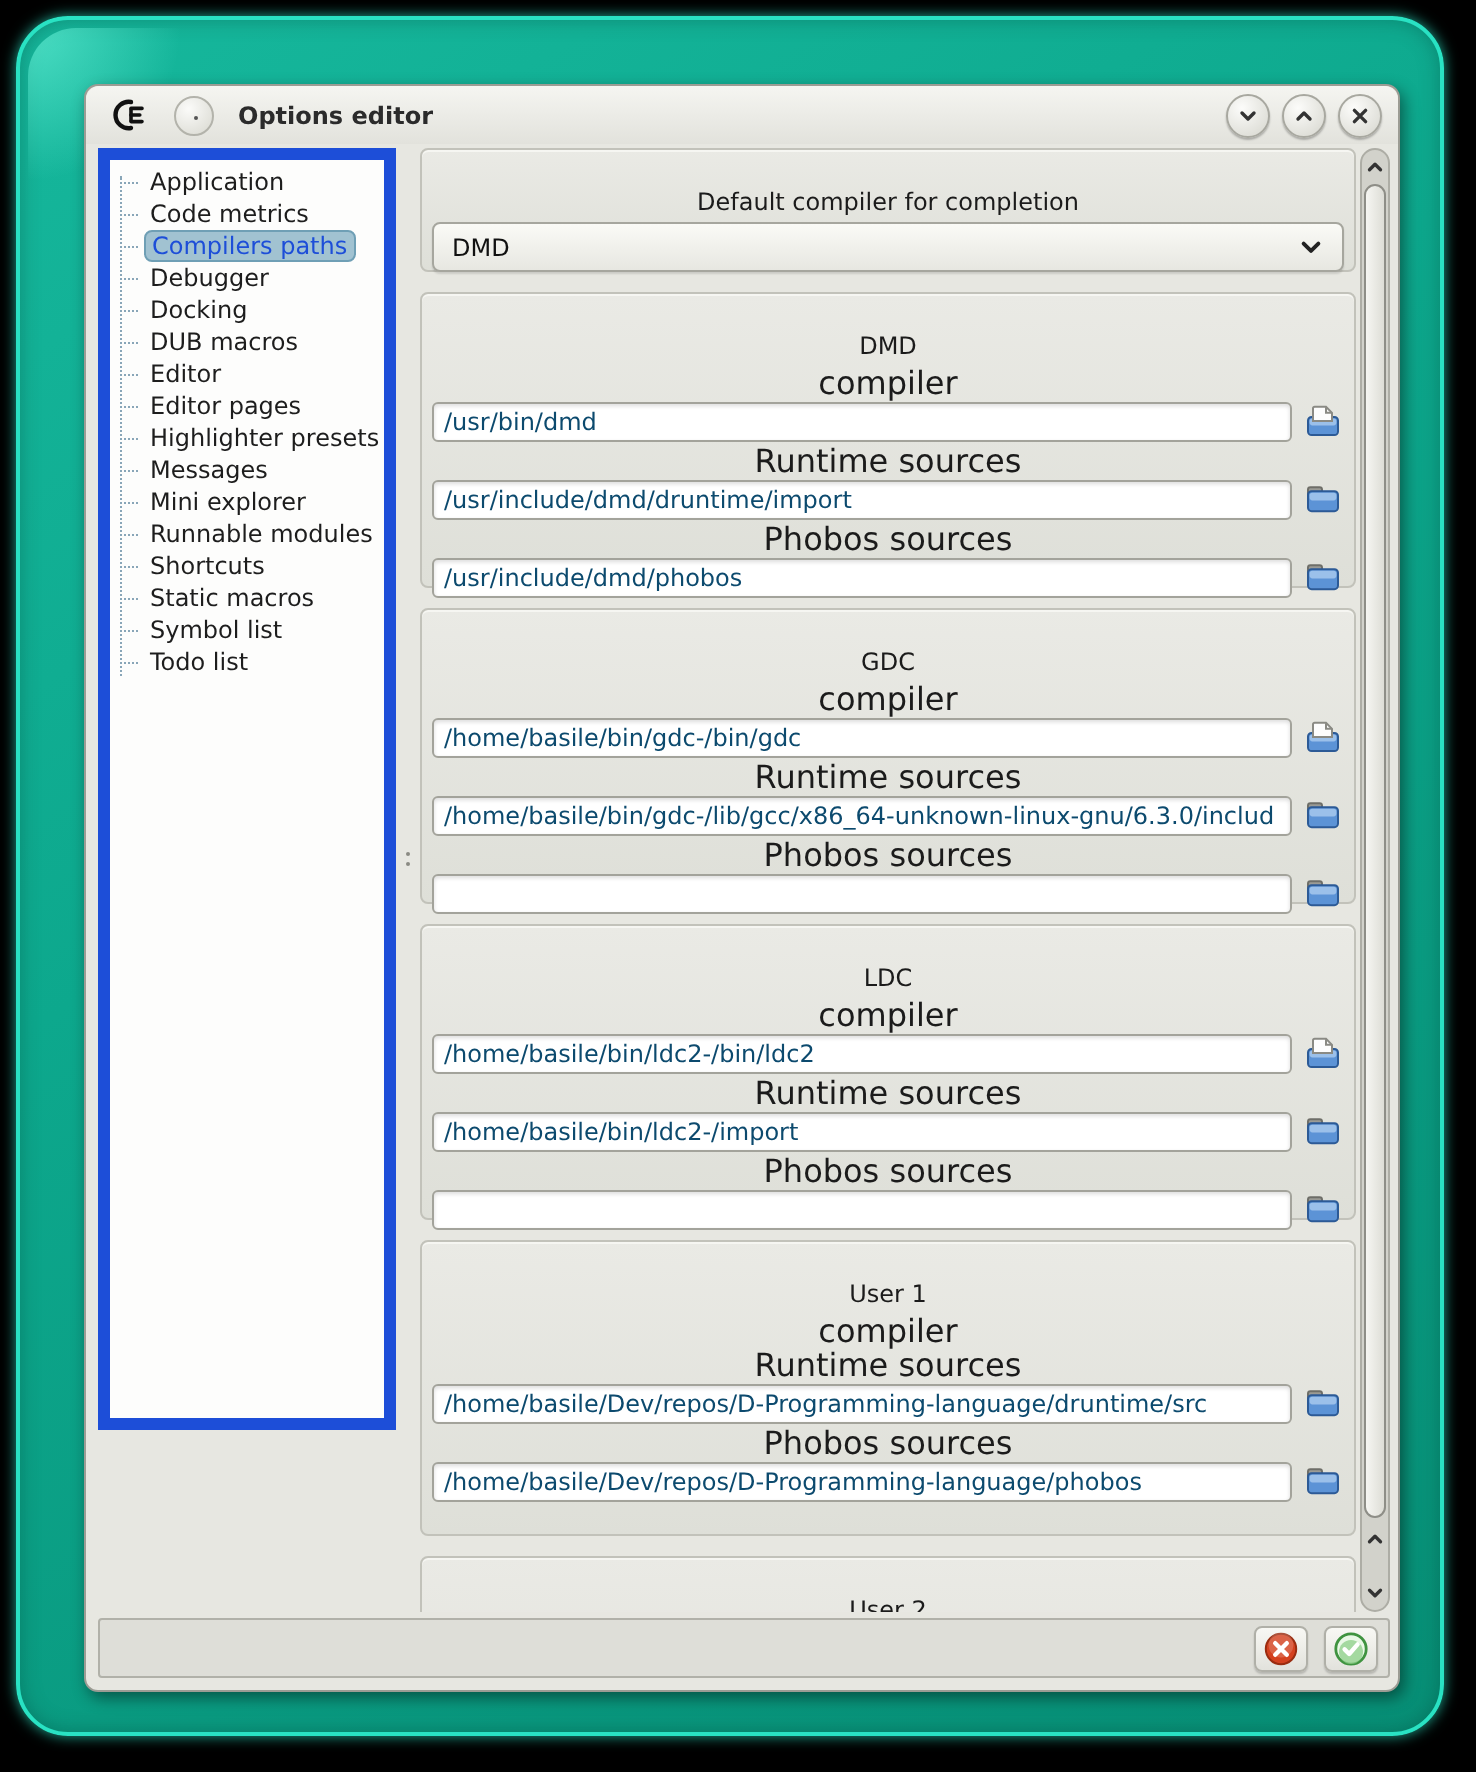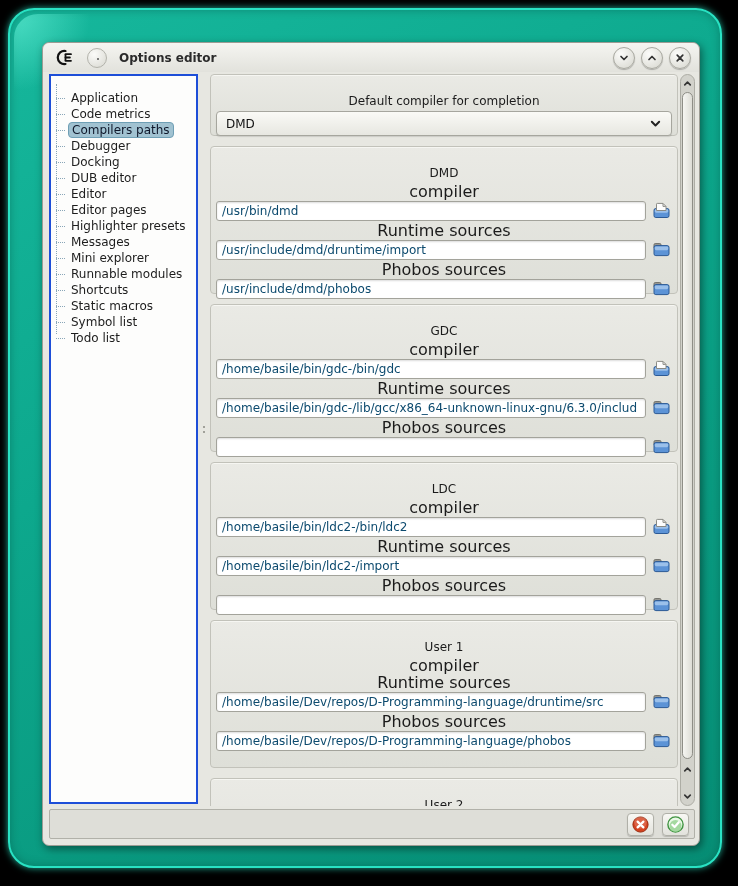--- a/index.html
+++ b/index.html
@@ -27,26 +27,26 @@
   .menuball::after{content:"";position:absolute;left:9px;top:9px;width:2px;height:2px;border-radius:50%;background:#555;}
   .wtitle{margin-left:12px;font-size:12px;color:#2b2b2b;flex:1;}
   .winbtn{width:22px;height:22px;border-radius:50%;border:1px solid #a8a8a0;margin-left:6px;flex:none;
     background:radial-gradient(circle at 35% 30%,#fcfcfa,#d6d6ce);display:flex;align-items:center;justify-content:center;
     box-shadow:0 1px 1px rgba(0,0,0,.25);padding:0;cursor:default;}
   .winbtn svg{display:block;}
 
   
   .content{position:absolute;left:6px;top:31px;width:646px;height:732px;display:flex;}
 
-  .sidebar{width:149px;height:730px;background:#fdfdfc;border:2px solid #1d4ed8;overflow:hidden;position:relative;padding-top:14px;}
+  .sidebar{width:149px;height:641px;background:#fdfdfc;border:6px solid #1d4ed8;overflow:hidden;position:relative;padding-top:3px;}
   .treevline{position:absolute;left:5px;top:8px;height:250px;border-left:1px dotted #89a6b8;}
   .sitem{display:flex;align-items:center;height:16px;font-size:12px;color:#1d1d1d;white-space:nowrap;cursor:default;}
   .twig{width:9px;margin-left:5px;border-top:1px dotted #89a6b8;flex:none;}
   .slabel{padding:0 3px;margin-left:3px;border-radius:4px;line-height:14px;}
-  .slabel.sel{background:#a1c2d1;border:1px solid #6f9fb5;color:#0f172a;}
+  .slabel.sel{background:#a1c2d1;border:1px solid #6f9fb5;color:#1d4ed8;}
 
   .splitter{width:12px;height:728px;position:relative;cursor:col-resize;}
   .splitter::after{content:"";position:absolute;left:5px;top:352px;width:2px;height:2px;border-radius:50%;
     background:#8a8a82;box-shadow:0 5px 0 #8a8a82;}
 
   
   .mainwrap{flex:1;height:732px;position:relative;}
   .viewport{position:absolute;left:0;top:0;right:17px;bottom:0;overflow:hidden;}
 
   .group{background:linear-gradient(#eaeae5,#dedfd8);border:1px solid #c2c2ba;border-radius:4px;
@@ -135,21 +135,21 @@
           <div class="sitem">
             <span class="twig"></span>
             <span class="slabel">Debugger</span>
           </div>
           <div class="sitem">
             <span class="twig"></span>
             <span class="slabel">Docking</span>
           </div>
           <div class="sitem">
             <span class="twig"></span>
-            <span class="slabel">DUB editor</span>
+            <span class="slabel">DUB macros</span>
           </div>
           <div class="sitem">
             <span class="twig"></span>
             <span class="slabel">Editor</span>
           </div>
           <div class="sitem">
             <span class="twig"></span>
             <span class="slabel">Editor pages</span>
           </div>
           <div class="sitem">

